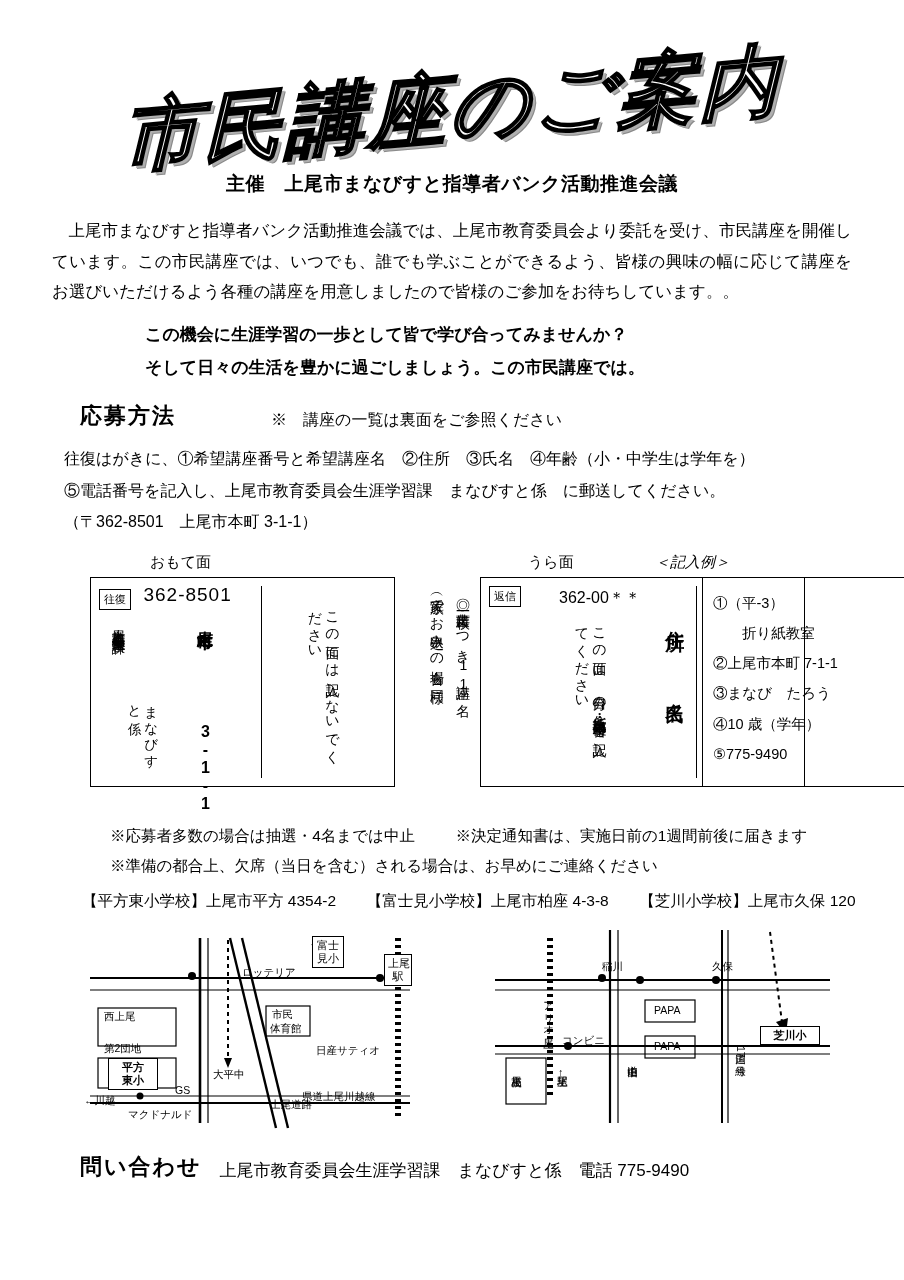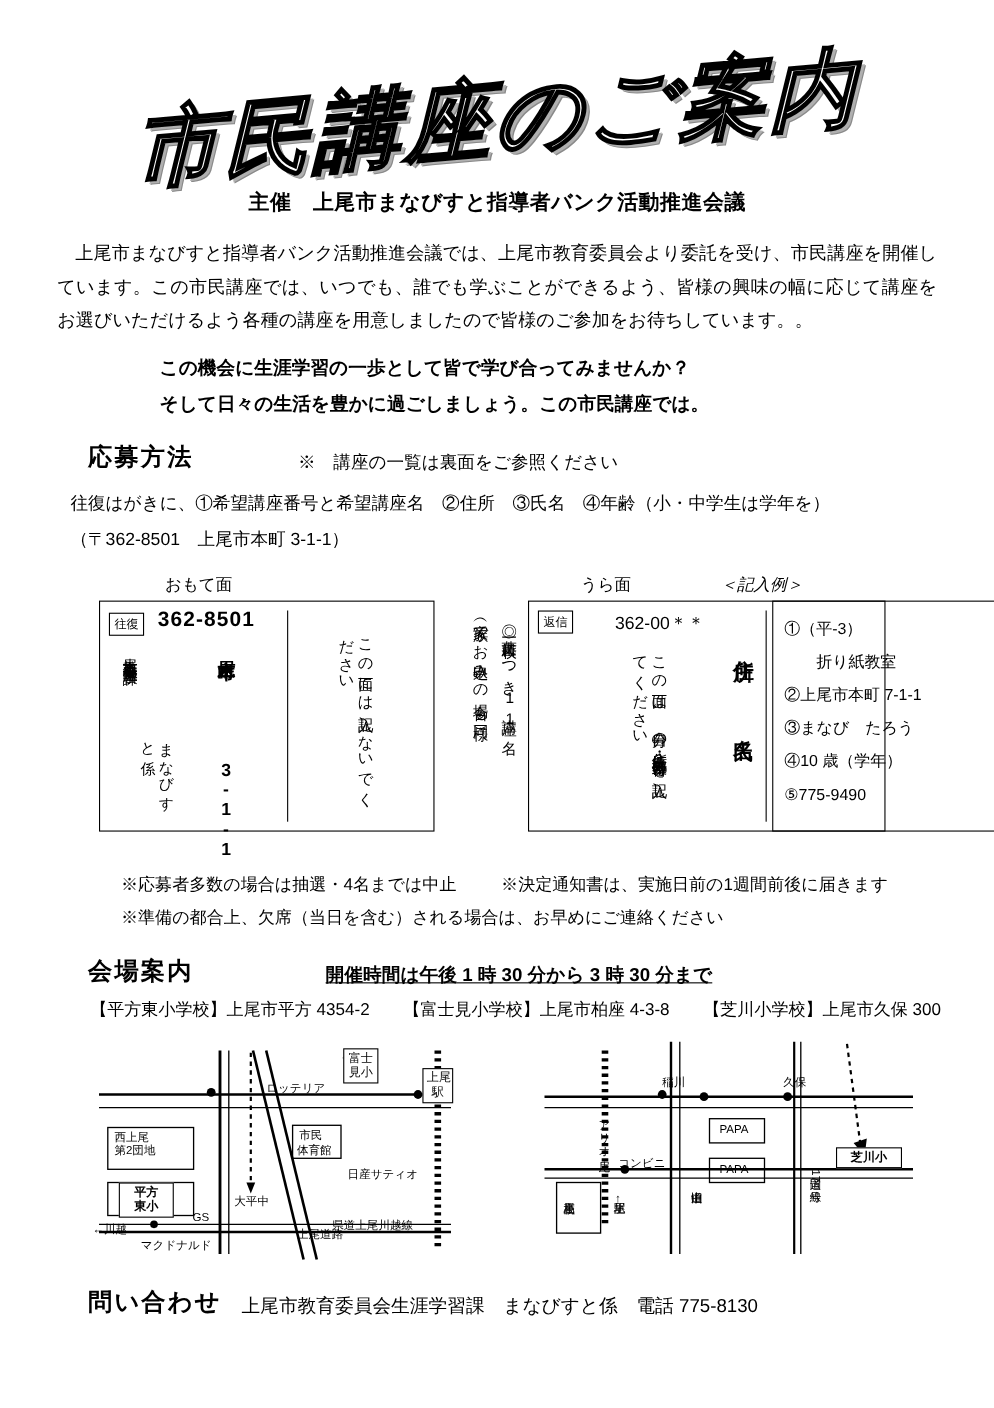--- a/index.html
+++ b/index.html
@@ -114,21 +114,21 @@
   .stampbox {
     border:1.2px solid #000;
     font-size:11px;
     padding:2px 4px;
     display:inline-block;
     letter-spacing:0;
   }
 
   .zip {
     font-size:19px;
-    font-weight:bold;
+    font-weight:normal;
     letter-spacing:1px;
   }
 
   .inner-divider {
     position:absolute;
     top:8px; bottom:8px;
     width:0; border-left:1.2px solid #000;
   }
 
   .middle-note {
@@ -209,20 +209,21 @@
   <div class="emph">この機会に生涯学習の一歩として皆で学び合ってみませんか？</div>
   <div class="emph" style="margin-top:2px;">そして日々の生活を豊かに過ごしましょう。この市民講座では。</div>
 
   <div class="row-head">
     <div class="sec-head">応募方法</div>
     <div class="note">※　講座の一覧は裏面をご参照ください</div>
   </div>
 
   <div class="apply-lines">
     <div>往復はがきに、①希望講座番号と希望講座名　②住所　③氏名　④年齢（小・中学生は学年を）</div>
+    <div>⑤電話番号を記入し、上尾市教育委員会生涯学習課　まなびすと係　に郵送してください。</div>
     <div>（〒362-8501　上尾市本町 3-1-1）</div>
   </div>
 
   <div class="card-labels">
     <span style="left:150px;">おもて面</span>
     <span style="left:528px;">うら面</span>
     <span style="left:655px;font-style:italic;">＜記入例＞</span>
   </div>
 
   <div class="cards">
@@ -290,31 +291,27 @@
 
   <div class="notes">
     <div>
       <span>※応募者多数の場合は抽選・4名までは中止</span>
       <span class="inline-gap"></span>
       <span>※決定通知書は、実施日前の1週間前後に届きます</span>
     </div>
     <div>※準備の都合上、欠席（当日を含む）される場合は、お早めにご連絡ください</div>
   </div>
 
-  <div class="venue-head">
-    <div class="sec-head">会場案内</div>
-    <div class="time">開催時間は午後 1 時 30 分から 3 時 30 分まで</div>
-  </div>
 
   <div class="schools">
     <span>【平方東小学校】上尾市平方 4354-2</span>
     <span class="gap"></span>
     <span>【富士見小学校】上尾市柏座 4-3-8</span>
     <span class="gap"></span>
-    <span>【芝川小学校】上尾市久保 300</span>
+    <span>【芝川小学校】上尾市久保 120</span>
   </div>
 
   <div class="maps">
 
     <div class="map" id="map-left">
       <svg width="380" height="215" viewBox="0 0 380 215">
 
         <line x1="10" y1="60" x2="330" y2="60" stroke="#000" stroke-width="2.2"></line>
         <line x1="10" y1="72" x2="330" y2="72" stroke="#000" stroke-width="1.2"></line>
         <line x1="10" y1="185" x2="330" y2="185" stroke="#000" stroke-width="2.2"></line>
@@ -335,21 +332,21 @@
         <circle cx="300" cy="60" r="4" fill="#000"></circle>
         <circle cx="60" cy="178" r="3.5" fill="#000"></circle>
 
         <line x1="148" y1="22" x2="148" y2="140" stroke="#000" stroke-width="2" stroke-dasharray="4 4"></line>
         <polygon points="144,140 152,140 148,150" fill="#000"></polygon>
         <line x1="232" y1="26" x2="244" y2="36" stroke="#000" stroke-width="2" stroke-dasharray="4 4"></line>
         <polygon points="238,24 252,26 248,38" fill="#000"></polygon>
       </svg>
       <div class="tinytext" style="left:162px;top:48px;">ロッテリア</div>
       <div class="tinytext" style="left:24px;top:92px;">西上尾</div>
-      <div class="tinytext" style="left:24px;top:104px;">第2団地</div>
+      <div class="tinytext" style="left:24px;top:124px;">第2団地</div>
       <div class="tinytext" style="left:192px;top:90px;">市民</div>
       <div class="tinytext" style="left:190px;top:104px;">体育館</div>
       <div class="tinytext" style="left:236px;top:126px;">日産サティオ</div>
       <div class="tinytext" style="left:95px;top:166px;">GS</div>
       <div class="tinytext" style="left:133px;top:150px;">大平中</div>
       <div class="tinytext" style="left:48px;top:190px;">マクドナルド</div>
       <div class="tinytext" style="left:4px;top:176px;">←川越</div>
       <div class="tinytext" style="left:190px;top:180px;">上尾道路</div>
       <div class="tinytext" style="left:222px;top:172px;">県道上尾川越線</div>
       <div class="boxlabel" style="left:232px;top:18px;width:32px;white-space:pre;">富士
@@ -390,16 +387,16 @@
       <div class="tinytext" style="left:66px;top:150px;writing-mode:vertical-rl;">上尾駅←</div>
       <div class="tinytext" style="left:136px;top:140px;writing-mode:vertical-rl;">旧中山道</div>
       <div class="tinytext" style="left:244px;top:128px;writing-mode:vertical-rl;">国道17号線</div>
       <div class="tinytext" style="left:52px;top:76px;writing-mode:vertical-rl;">アリオ上尾</div>
       <div class="boxlabel" style="left:270px;top:108px;width:60px;font-weight:bold;">芝川小</div>
     </div>
   </div>
 
   <div class="inquiry">
     <div class="sec-head">問い合わせ</div>
-    <div class="txt">上尾市教育委員会生涯学習課　まなびすと係　電話 775-8130</div>
+    <div class="txt">上尾市教育委員会生涯学習課　まなびすと係　電話 775-9490</div>
   </div>
 
 </div>
 
 </body></html>

